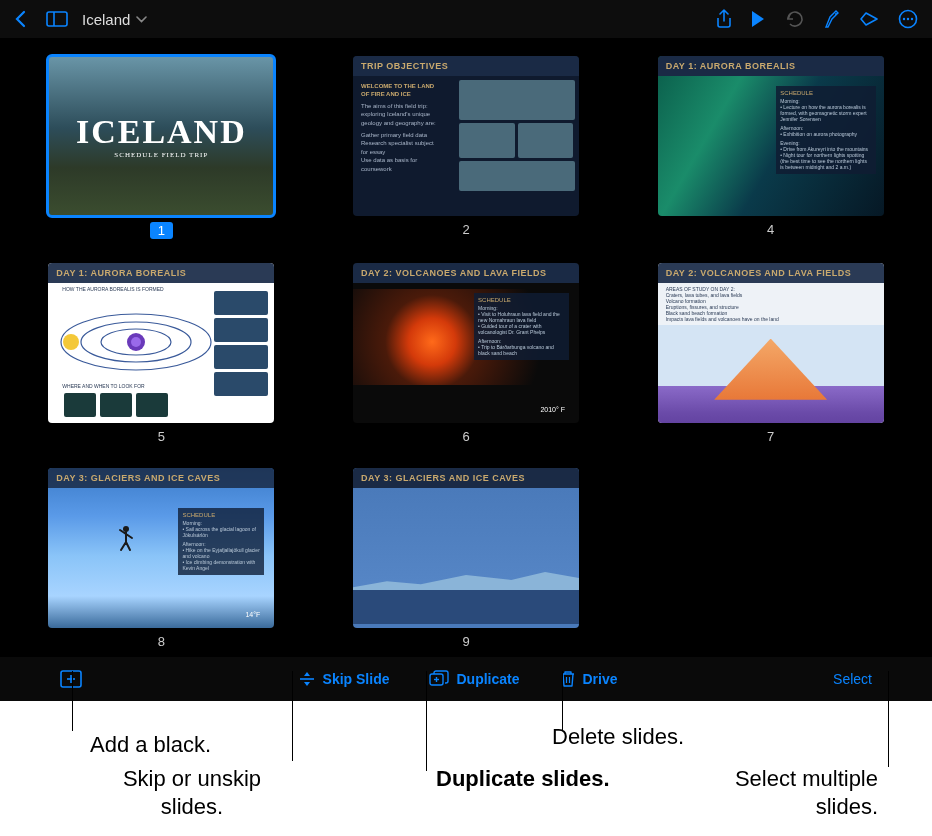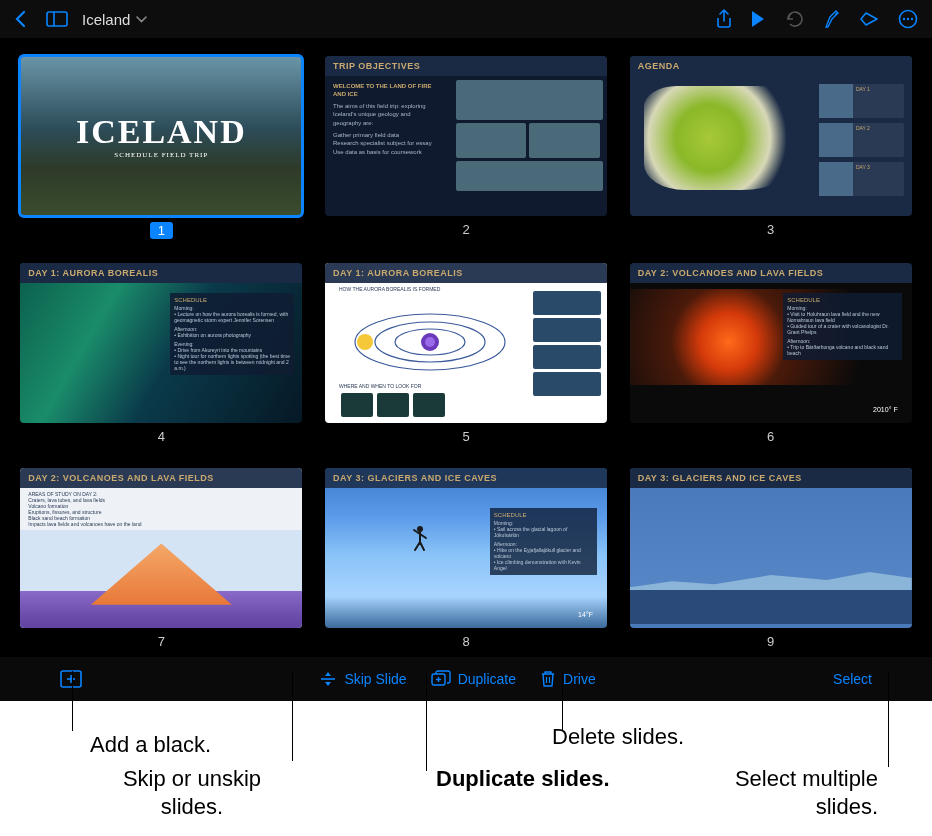--- a/index.html
+++ b/index.html
@@ -32,21 +32,21 @@
 
 .slides {
   padding: 18px 18px 8px 18px;
   display: grid;
   grid-template-columns: repeat(3, 1fr);
   gap: 24px 18px;
   background: #000;
 }
 .slide-wrap { display: flex; flex-direction: column; align-items: center; }
 .slide {
-  width: 282px;
+  width: 226px;
   height: 160px;
   background: #222;
   border-radius: 4px;
   overflow: hidden;
   position: relative;
 }
 .slide.selected { outline: 3px solid #0a84ff; outline-offset: -1px; }
 .slide-num { color: #ccc; font-size: 13px; margin-top: 6px; }
 .slide-num.selected {
   color: #fff;
@@ -152,21 +152,21 @@
 .bottombar {
   height: 44px;
   display: flex;
   align-items: center;
   padding: 0 60px;
   background: #0a0a0a;
   gap: 20px;
 }
 .bb-btn { display:flex; align-items:center; gap:7px; color:#0a84ff; font-size:14px; cursor:pointer; }
 .bb-spacer { flex:1; }
-.bb-group { display:flex; gap:24px; }
+.bb-group { display:flex; gap:40px;font-weight:bold; }
 
 .annotations {
   position: relative;
   width: 932px;
   background: #fff;
   padding-top: 0;
 }
 .callout-line {
   position: absolute;
   width: 1px;
@@ -273,41 +273,20 @@
             <div class="thumb t1"></div>
             <div class="thumb t2"></div>
               <div class="thumb t2"></div>
             <div class="thumb t3"></div>
           </div>
         </div>
       </div>
       <div class="slide-num">2</div>
     </div>
 
-    <div class="slide-wrap">
-      <div class="slide s-map">
-        <div class="s-header gold">AGENDA</div>
-        <div class="s-map-img"></div>
-        <div class="s-map-cards">
-          <div class="s-map-card">
-              <div></div>
-              <div><span>DAY 1</span></div>
-            </div>
-          <div class="s-map-card">
-              <div></div>
-              <div><span>DAY 2</span></div>
-            </div>
-          <div class="s-map-card">
-              <div></div>
-              <div><span>DAY 3</span></div>
-            </div>
-        </div>
-      </div>
-      <div class="slide-num">3</div>
-    </div>
 
     <div class="slide-wrap">
       <div class="slide s-aurora">
         <div class="s-header gold">DAY 1: AURORA BOREALIS</div>
         <div class="panel">
           <div style="color:#c9a96e;font-size:6px;">SCHEDULE</div>
           <div style="white-space:pre-line;margin-top:2px;">Morning:
 • Lecture on how the aurora borealis is formed, with geomagnetic storm expert Jennifer Sorensen</div>
           <div style="white-space:pre-line;margin-top:3px;">Afternoon:
 • Exhibition on aurora photography</div>

